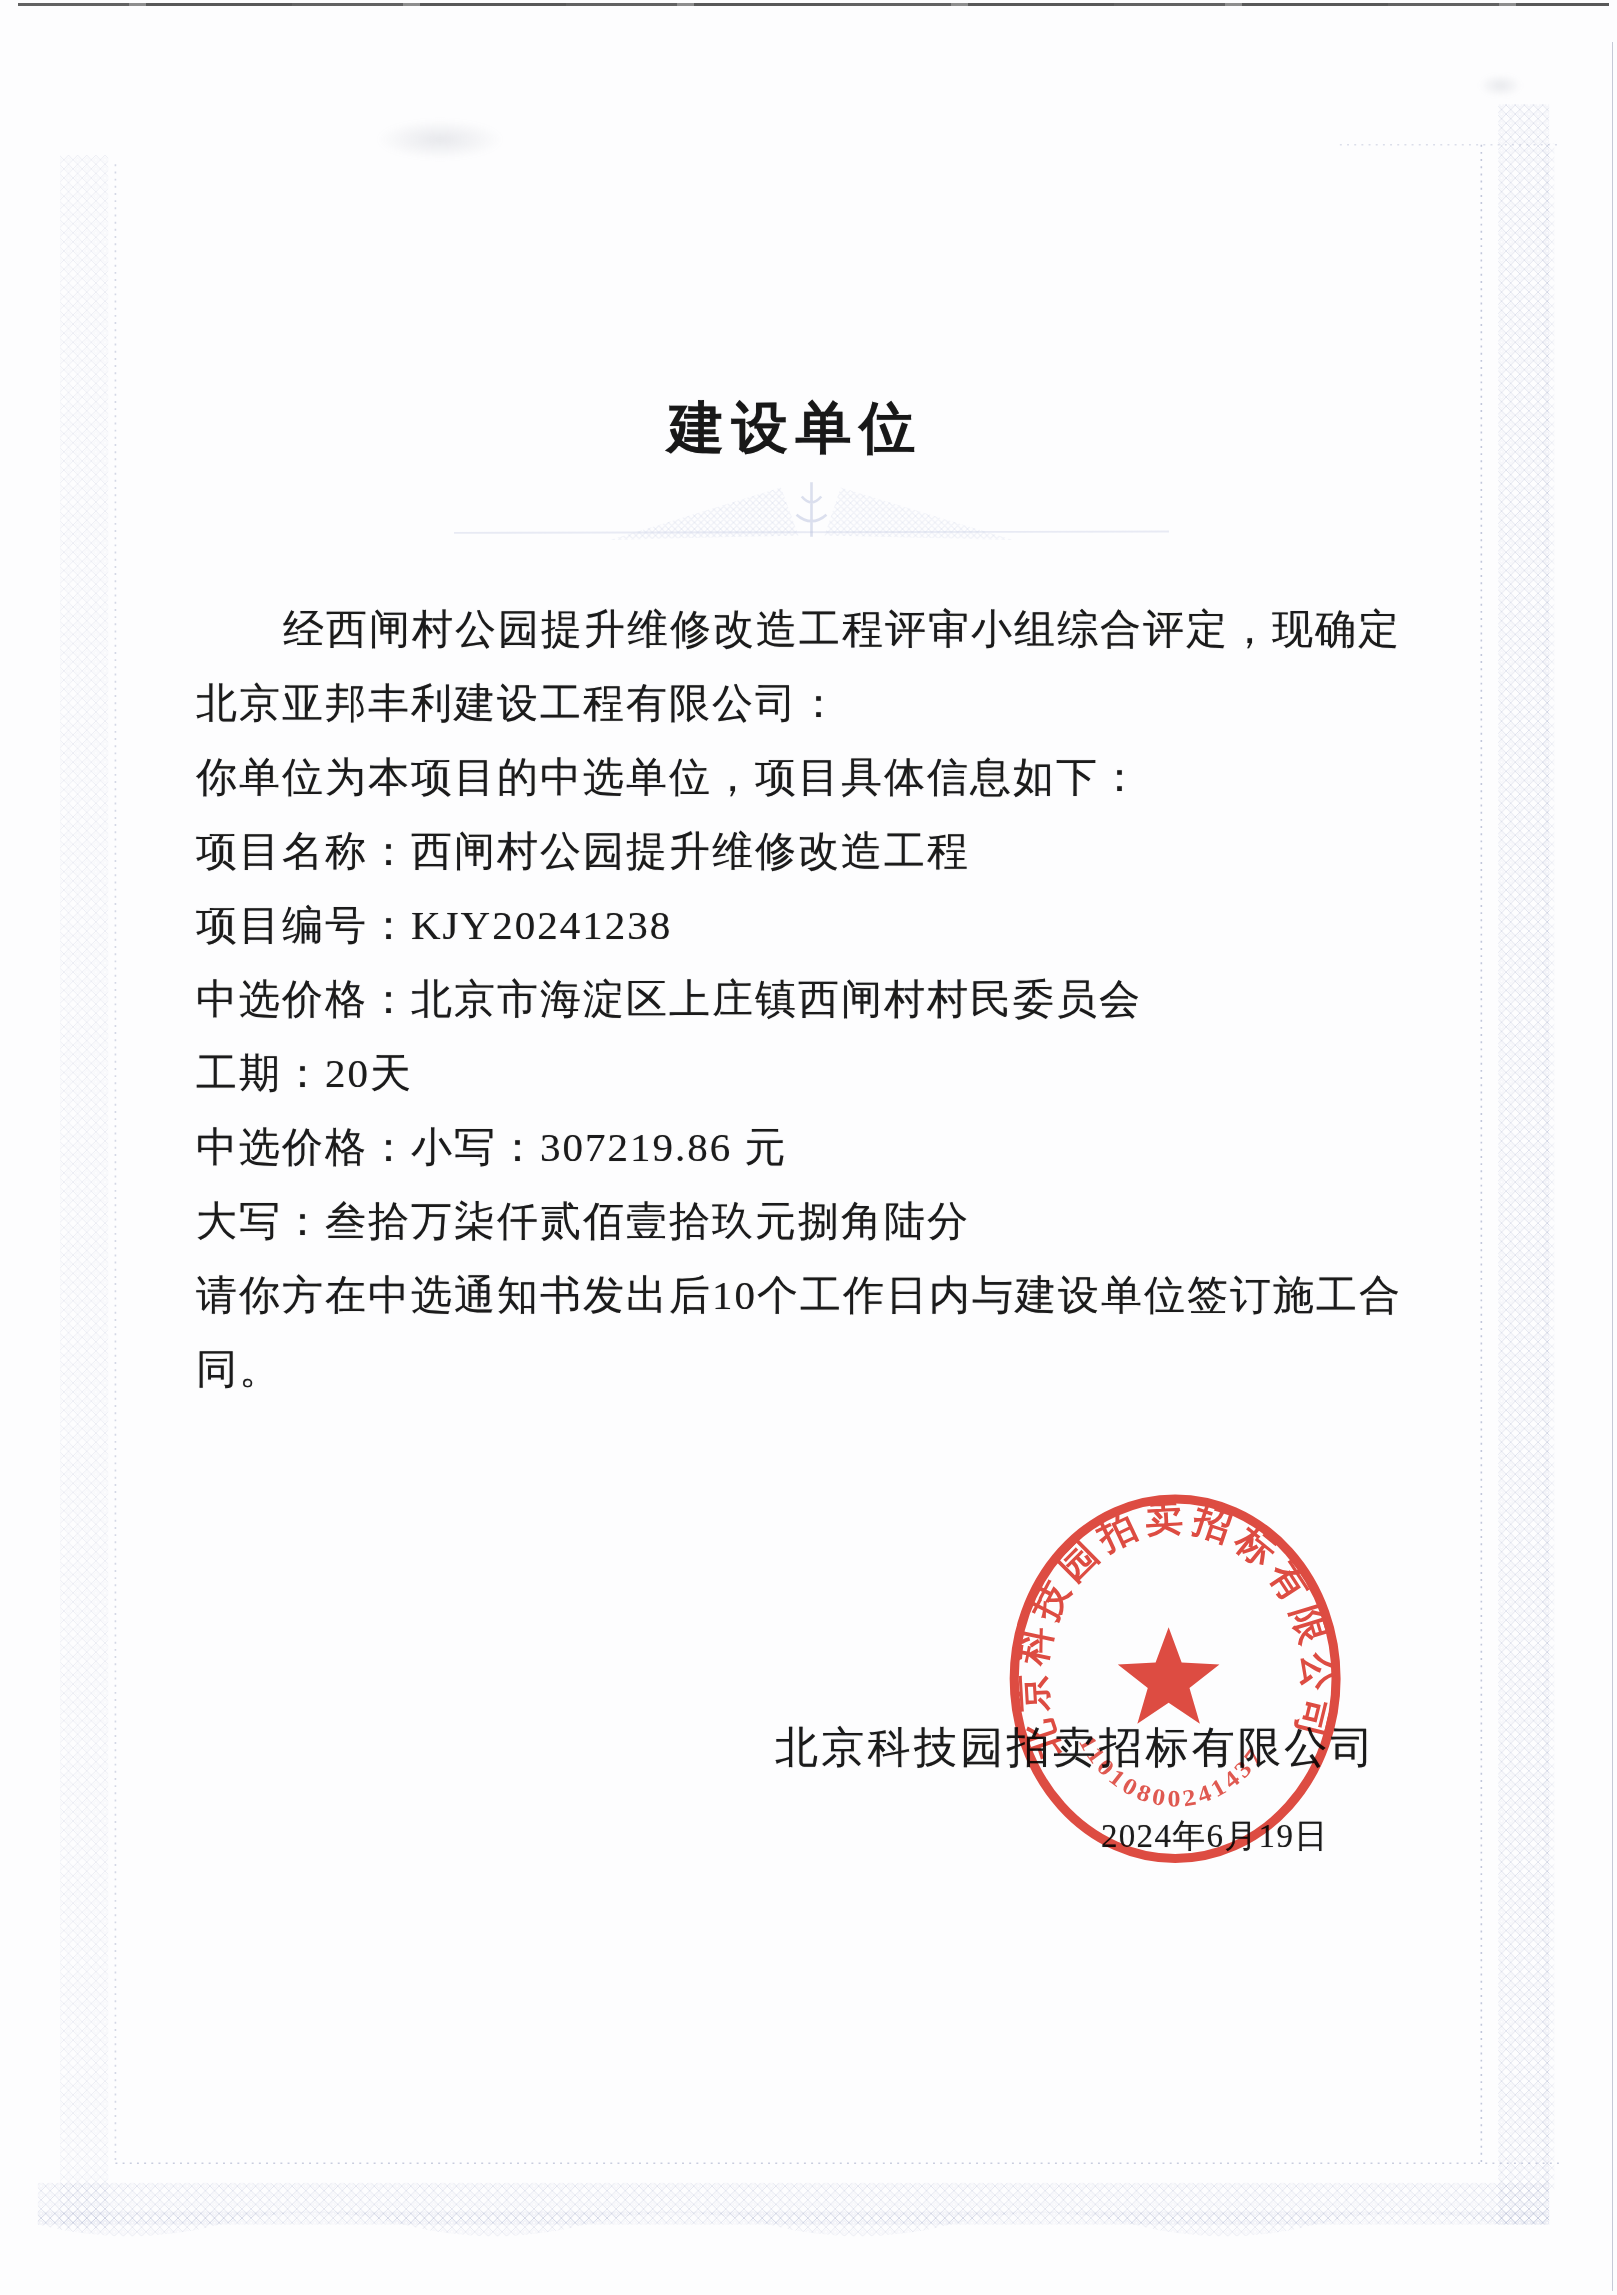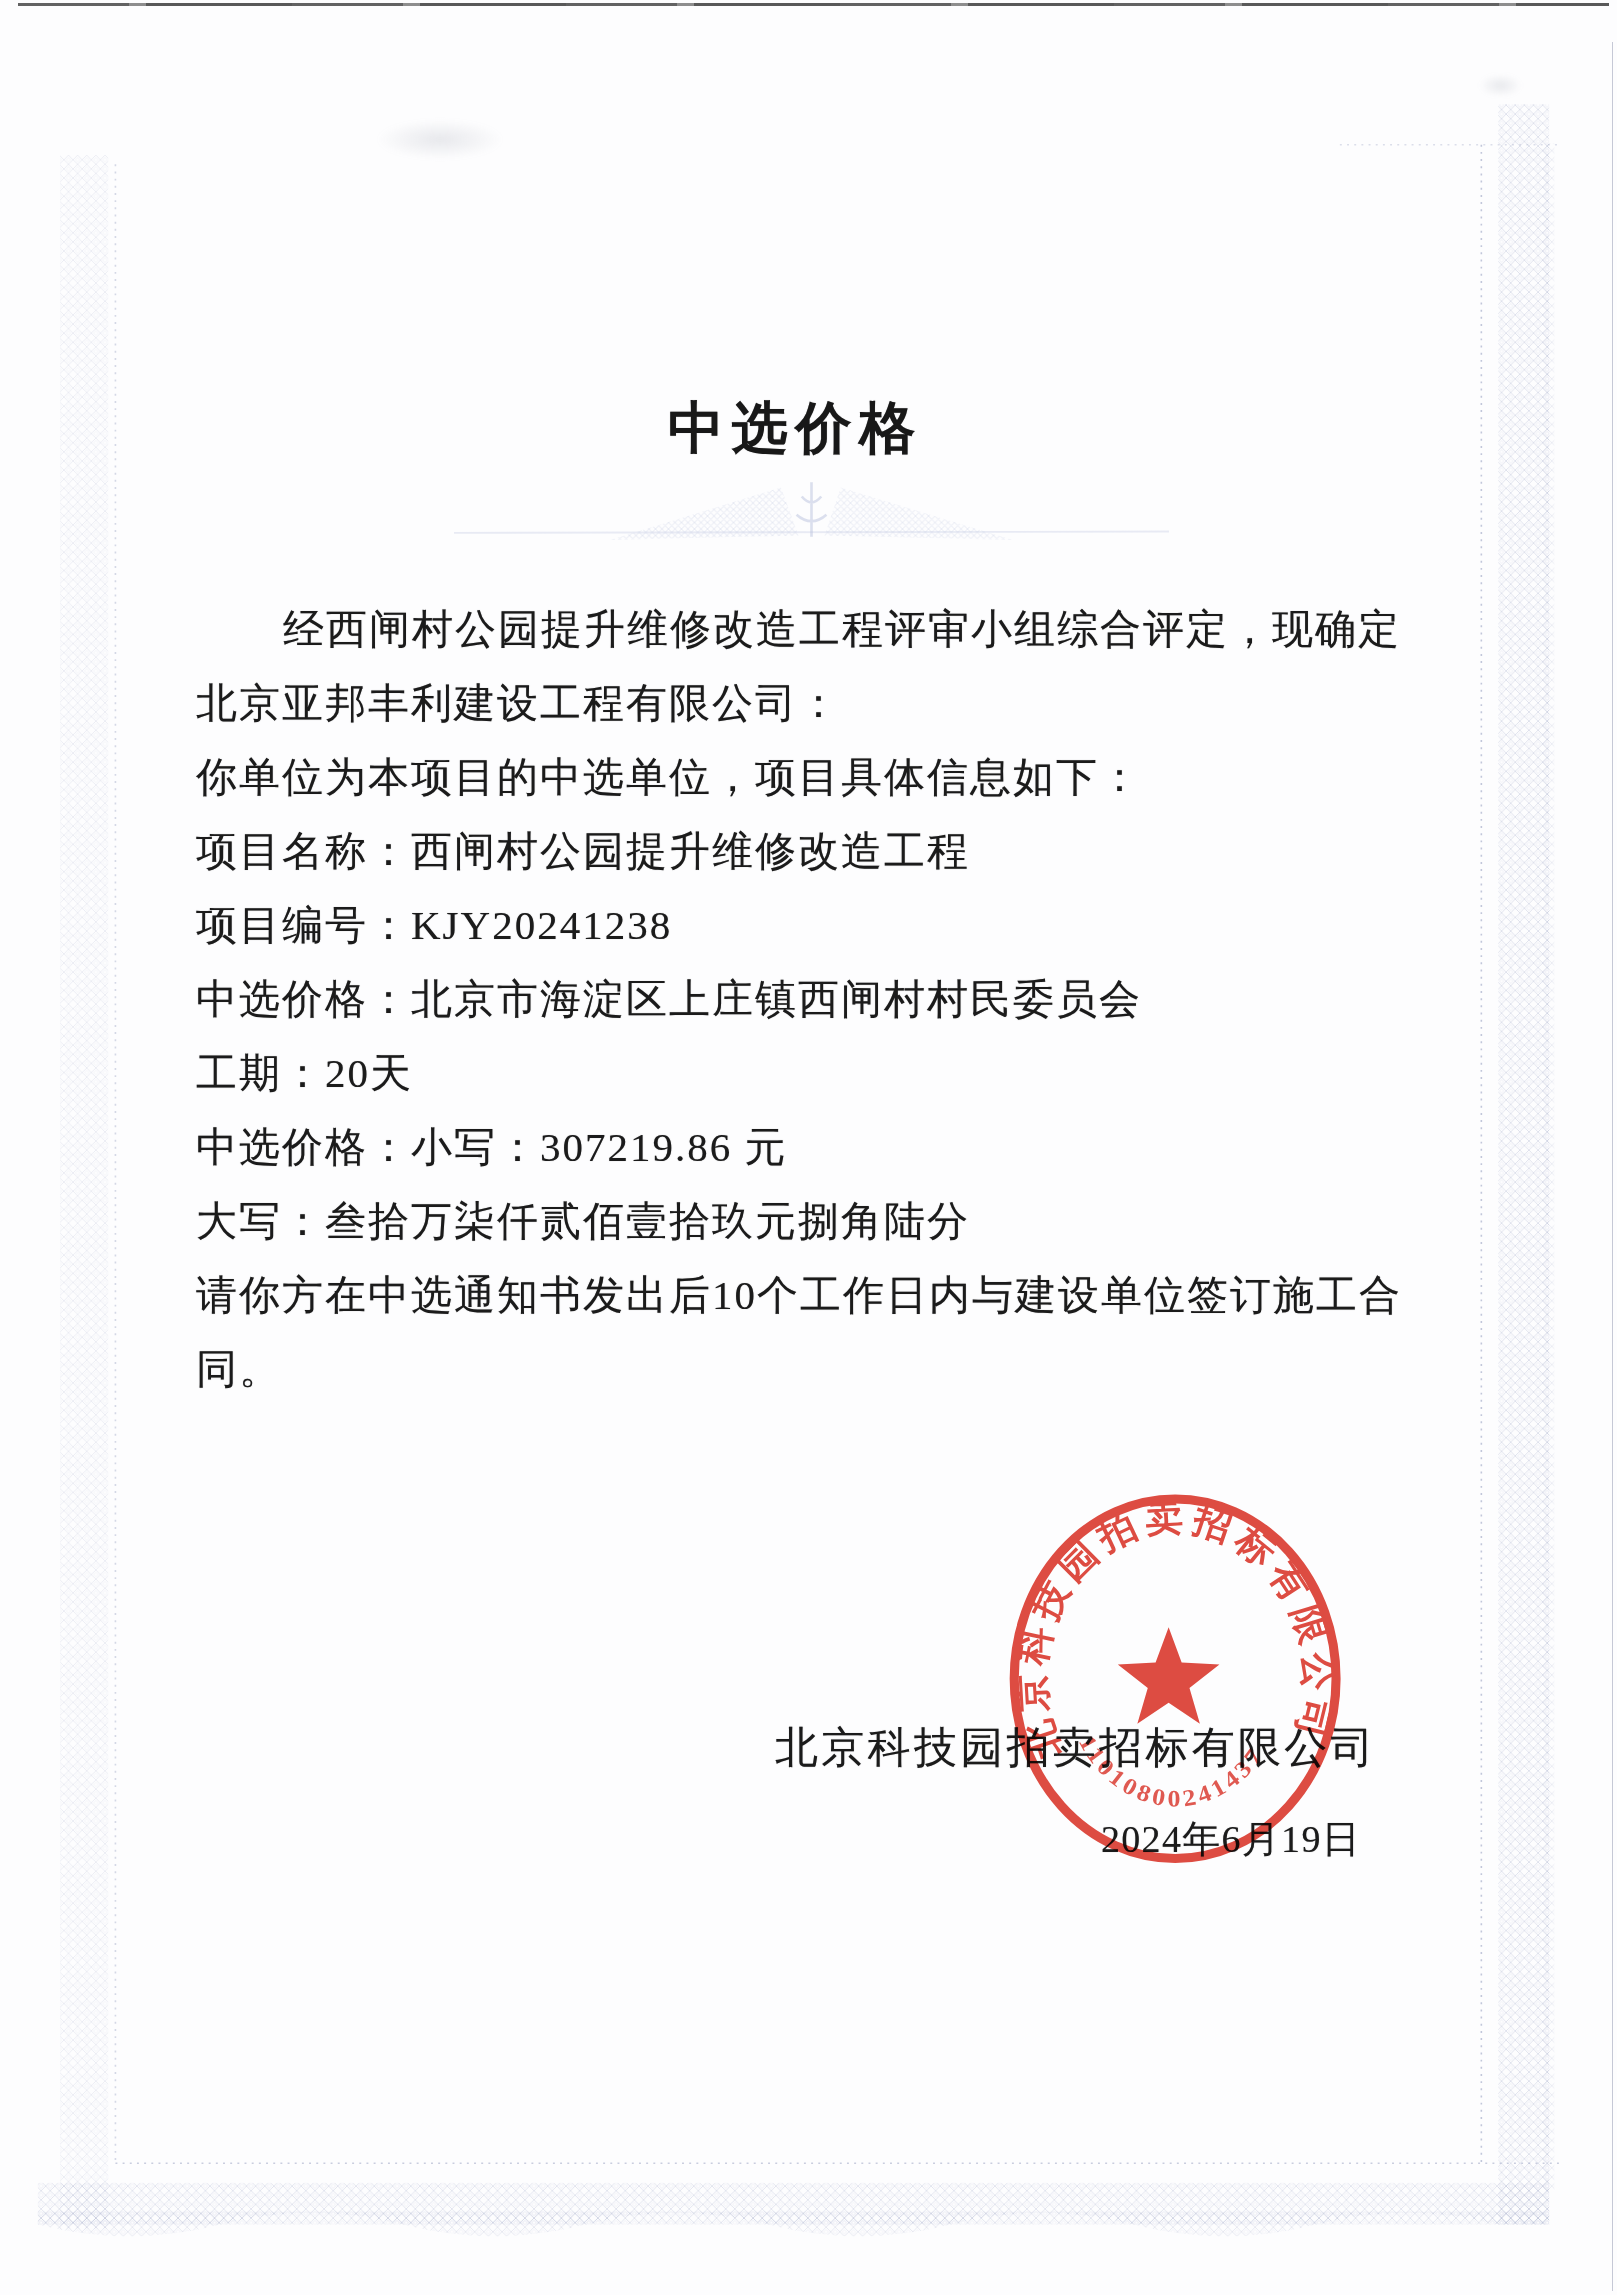--- a/index.html
+++ b/index.html
@@ -38,21 +38,21 @@
     text-shadow:0 0 0.8px rgba(35,35,35,.5);
   }
   .bodyline{white-space:nowrap;}
   .bodyline.indent{padding-left:87px;}
   .sig-company{
     position:absolute;left:775px;top:1719px;font-size:43px;letter-spacing:3.3px;
     white-space:nowrap;z-index:3;mix-blend-mode:multiply;
     text-shadow:0 0 0.8px rgba(35,35,35,.5);
   }
   .sig-date{
-    position:absolute;left:1101px;top:1814px;font-size:38px;letter-spacing:1.3px;
+    position:absolute;left:1101px;top:1814px;font-size:33px;letter-spacing:1.3px;
     white-space:nowrap;z-index:3;mix-blend-mode:multiply;
     text-shadow:0 0 0.8px rgba(35,35,35,.5);
   }
   .stamp{
     position:absolute;left:946px;top:1454px;z-index:2;
     mix-blend-mode:multiply;opacity:.93;filter:blur(0.3px);
   }
   .stamp text{font-family:"Liberation Serif","DejaVu Serif",serif;font-weight:700;}
 </style>
 </head>
@@ -92,21 +92,21 @@
       <pattern id="lace2" patternUnits="userSpaceOnUse" width="10" height="10">
         <path d="M0 5 L5 0 L10 5 L5 10 Z" fill="none" stroke="#b9c2dd" stroke-width="1"></path>
       </pattern>
     </defs>
     <line x1="55" y1="86" x2="1155" y2="84" stroke="#c9d0e6" stroke-width="3" opacity="0.4"></line>
     <polygon points="295,97 558,16 585,90" fill="url(#lace2)" opacity="0.55"></polygon>
     <polygon points="625,90 650,16 915,97" fill="url(#lace2)" opacity="0.5"></polygon>
     <path d="M605,8 L605,92 M590,30 Q605,48 620,30 M582,58 Q605,78 628,58" fill="none" stroke="#b9c2dd" stroke-width="4" opacity="0.5"></path>
   </svg>
 
-  <div class="title">中选价格</div>
+  <div class="title">建设单位</div>
 
   <div class="body-block">
     <div class="bodyline indent">经西闸村公园提升维修改造工程评审小组综合评定，现确定</div>
     <div class="bodyline">北京亚邦丰利建设工程有限公司：</div>
     <div class="bodyline">你单位为本项目的中选单位，项目具体信息如下：</div>
     <div class="bodyline">项目名称：西闸村公园提升维修改造工程</div>
     <div class="bodyline">项目编号：KJY20241238</div>
     <div class="bodyline">中选价格：北京市海淀区上庄镇西闸村村民委员会</div>
     <div class="bodyline">工期：20天</div>
     <div class="bodyline">中选价格：小写：307219.86 元</div>

